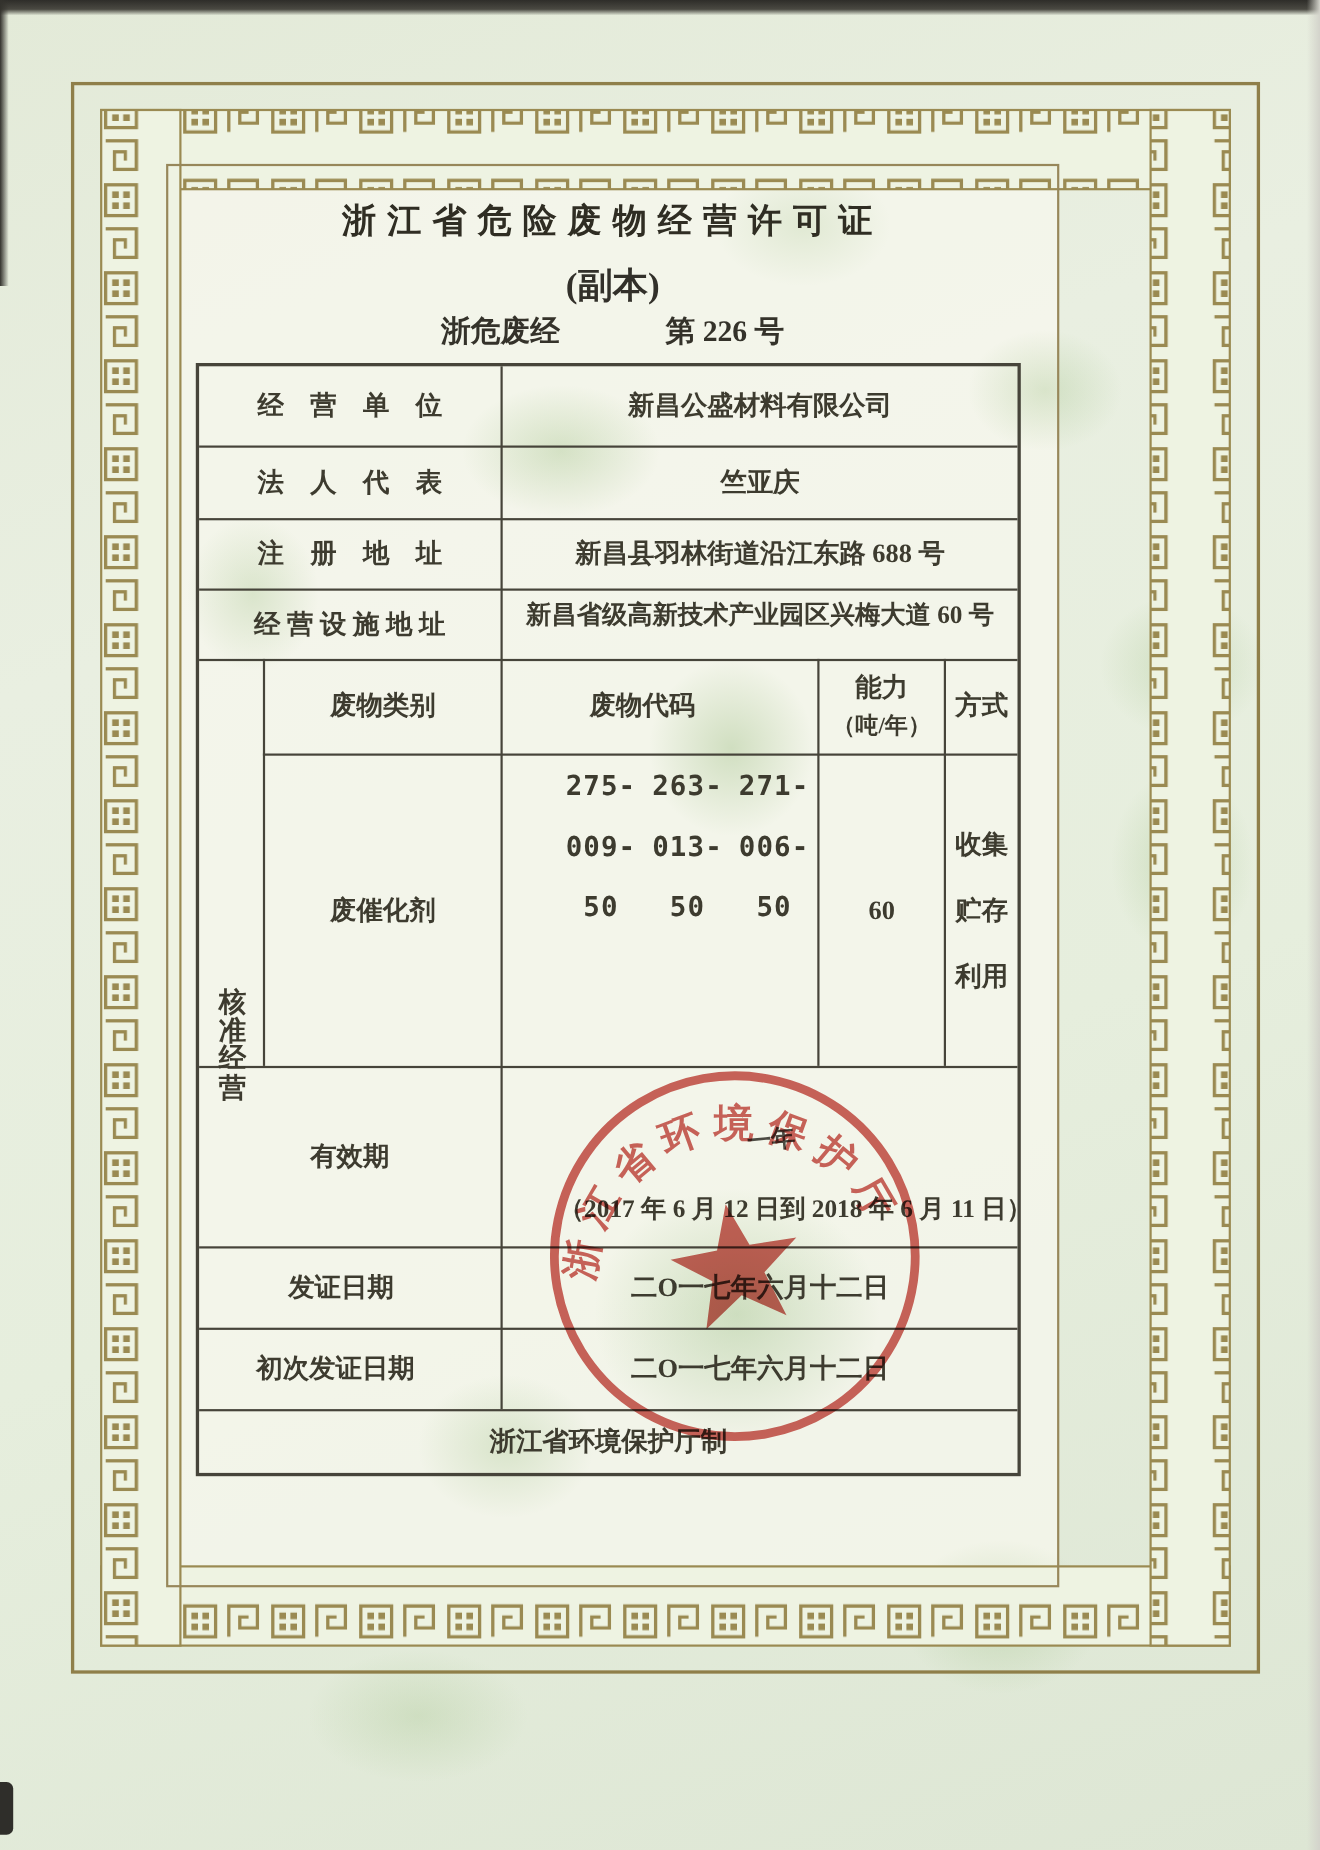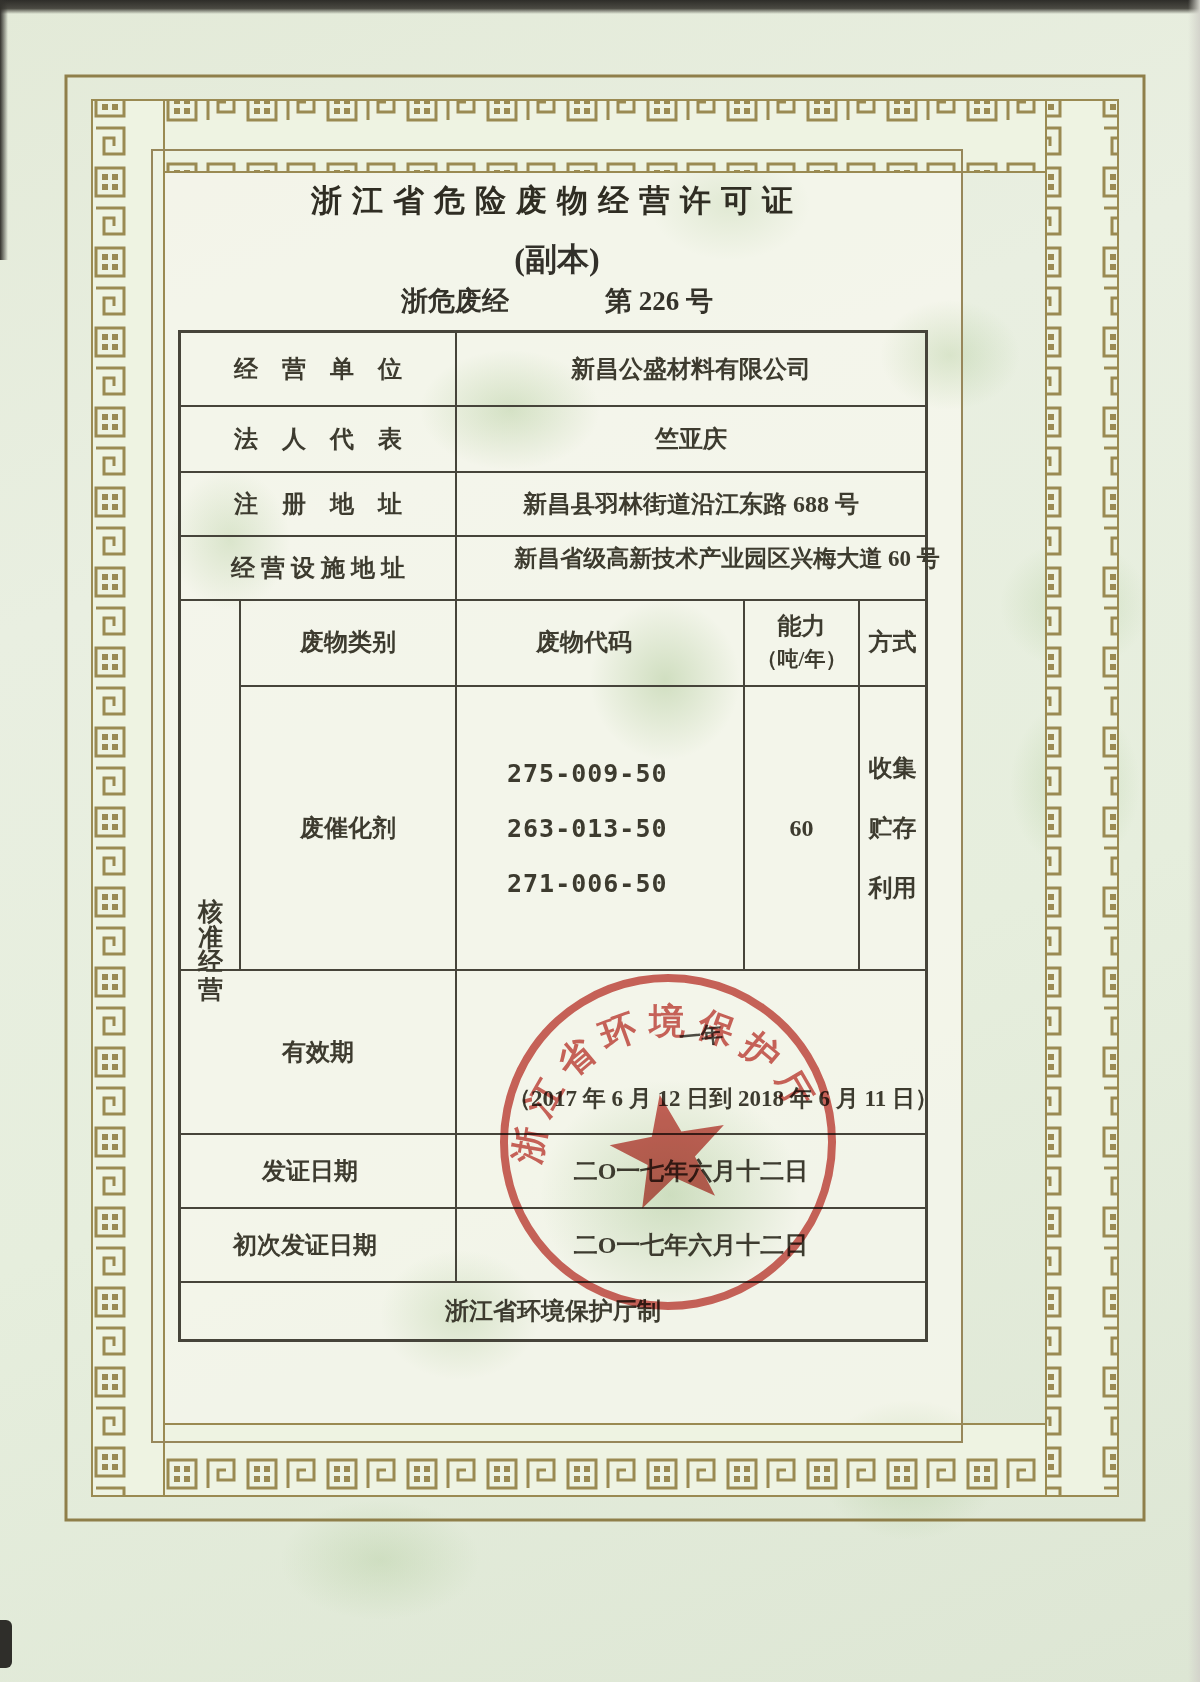--- a/index.html
+++ b/index.html
@@ -12,21 +12,21 @@
   .title{left:152px;top:180px;width:810px;text-align:center;font-size:31px;font-weight:bold;
          letter-spacing:10px;color:#2f2d23;}
   .subtitle{left:152px;top:238px;width:810px;text-align:center;font-size:32px;font-weight:bold;color:#32302a;}
   .serial{left:152px;top:283px;width:810px;display:flex;justify-content:center;gap:96px;
           font-size:27px;font-weight:bold;color:#34322a;}
   .tbl{left:178px;top:330px;width:750px;height:1012px;border:3px solid #46443a;box-sizing:border-box;}
   .hl{position:absolute;background:#46443a;height:2px;}
   .vl{position:absolute;background:#46443a;width:2px;}
   .cell{position:absolute;display:flex;align-items:center;justify-content:center;
         font-size:24px;font-weight:600;color:#3d3b2f;text-align:center;line-height:1.35;}
-  .codes{flex-direction:column;align-items:flex-start;font-family:"DejaVu Sans Mono",monospace;
+  .codes{flex-direction:row;align-items:flex-start;font-family:"DejaVu Sans Mono",monospace;
          font-size:25px;letter-spacing:1px;line-height:2.2;font-weight:600;}
   .methods{flex-direction:column;line-height:2.5;}
   .vertical{writing-mode:vertical-rl;letter-spacing:26px;font-size:25px;}
   .hand{font-size:22px;color:#4c4a42;transform:rotate(-5deg);font-weight:600;}
   .edge-top{left:0;top:0;width:100%;height:14px;
             background:linear-gradient(#2e2d29 0%,#4a4942 60%,rgba(74,73,66,0) 100%);}
   .edge-left{left:0;top:0;width:8px;height:260px;background:linear-gradient(90deg,#33322d,rgba(51,50,45,0));}
   .edge-mark{left:0;top:1620px;width:12px;height:48px;background:#2f2e2a;border-radius:0 6px 6px 0;}
   .edge-right{right:0;top:0;width:12px;height:100%;background:linear-gradient(270deg,#d3d3cb,rgba(211,211,203,0));}
 </style>
@@ -115,21 +115,21 @@
     <div class="vl" style="left:562px;top:266px;height:370px;"></div>
     <div class="vl" style="left:677px;top:266px;height:370px;"></div>
 
     <div class="cell" style="left:0;top:0;width:274px;height:72px;">经　营　单　位</div>
     <div class="cell" style="left:276px;top:0;width:468px;height:72px;">新昌公盛材料有限公司</div>
     <div class="cell" style="left:0;top:74px;width:274px;height:64px;">法　人　代　表</div>
     <div class="cell" style="left:276px;top:74px;width:468px;height:64px;">竺亚庆</div>
     <div class="cell" style="left:0;top:140px;width:274px;height:62px;">注　册　地　址</div>
     <div class="cell" style="left:276px;top:140px;width:468px;height:62px;">新昌县羽林街道沿江东路 688 号</div>
     <div class="cell" style="left:0;top:204px;width:274px;height:62px;">经 营 设 施 地 址</div>
-    <div class="cell" style="left:276px;top:204px;width:468px;height:44px;font-size:23px;margin-left:36px;">新昌省级高新技术产业园区兴梅大道 60 号</div>
+    <div class="cell" style="left:276px;top:204px;width:468px;height:44px;font-size:23px;">新昌省级高新技术产业园区兴梅大道 60 号</div>
 
     <div class="cell vertical" style="left:0;top:266px;width:58px;height:660px;">核准经营</div>
     <div class="cell" style="left:60px;top:266px;width:214px;height:86px;">废物类别</div>
     <div class="cell" style="left:276px;top:266px;width:254px;height:86px;">废物代码</div>
     <div class="cell" style="left:564px;top:266px;width:113px;height:86px;flex-direction:column;line-height:1.5;">
       <span>能力</span>
       <span style="font-size:21px;">（吨/年）</span>
     </div>
     <div class="cell" style="left:679px;top:266px;width:65px;height:86px;">方式</div>
 

